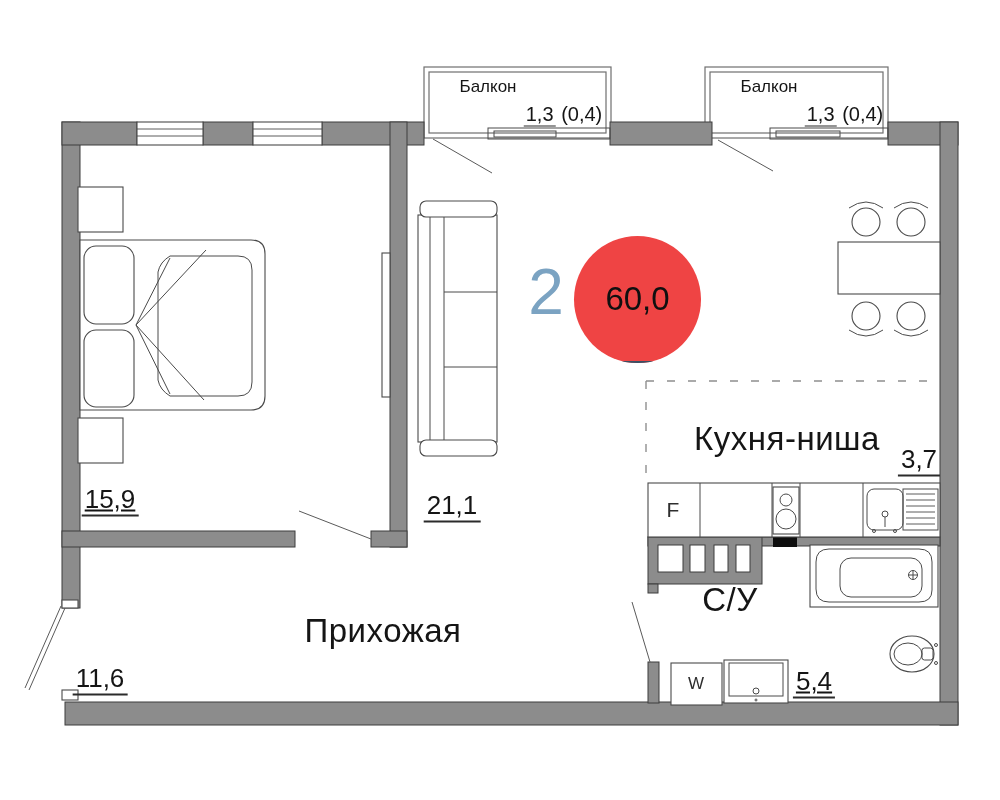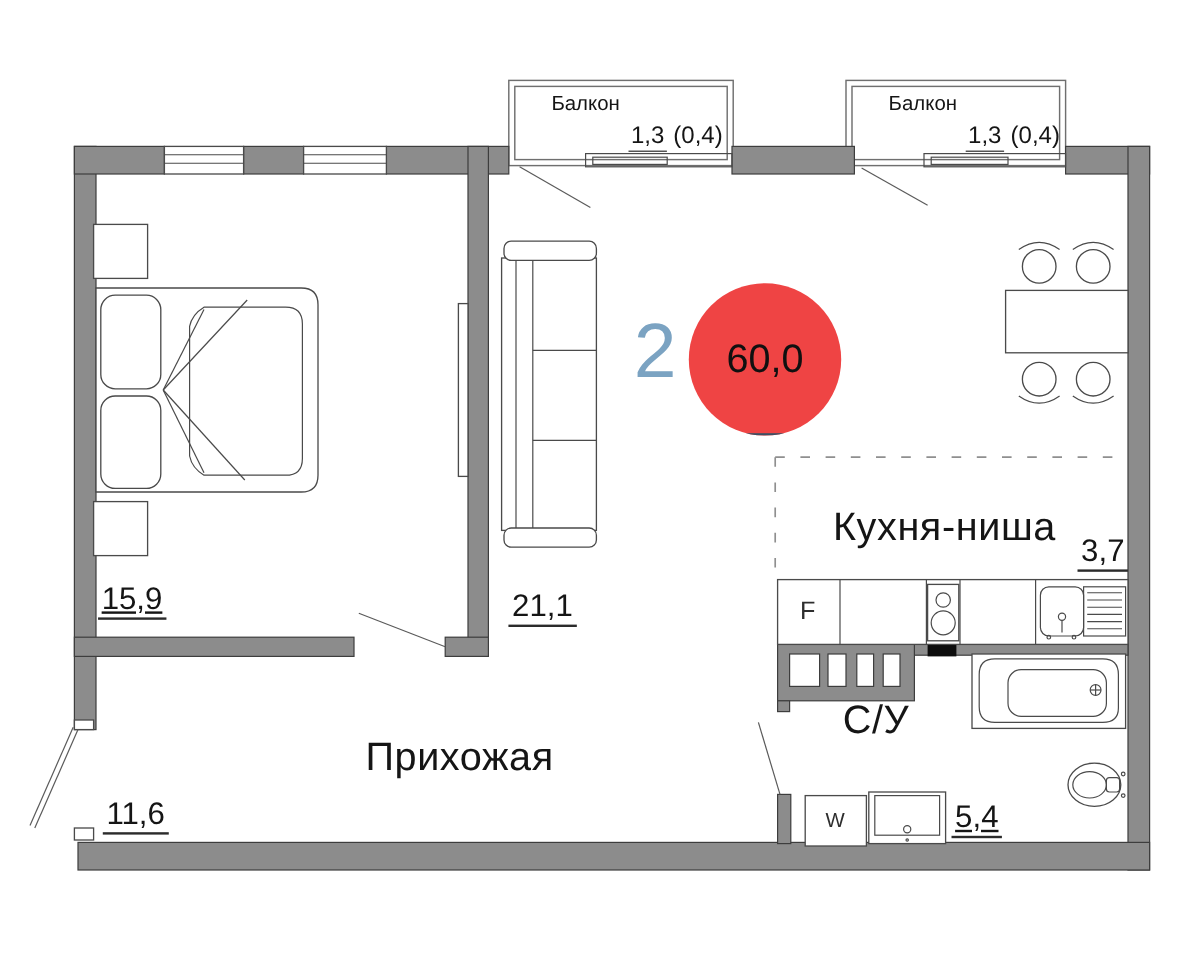--- a/index.html
+++ b/index.html
@@ -205,21 +205,21 @@
 
   <div class="lbl room-label" style="left:787px;top:425px;margin-top:14px;">Кухня-ниша</div>
   <div class="lbl room-label" style="left:347px;top:631px;margin-left:36px;">Прихожая</div>
   <div class="lbl room-label" style="left:730px;top:600px;">С/У</div>
   <div class="lbl balcony-label" style="left:488px;top:87px;">Балкон</div>
   <div class="lbl balcony-label" style="left:769px;top:87px;">Балкон</div>
 
   <div class="lbl area-num" style="left:110px;top:499px;text-decoration:underline;"><span class="u">15,9</span></div>
   <div class="lbl area-num" style="left:452px;top:505px;"><span class="u">21,1</span></div>
   <div class="lbl area-num" style="left:919px;top:459px;"><span class="u">3,7</span></div>
-  <div class="lbl area-num" style="left:113px;top:678px;"><span class="u">11,6</span></div>
+  <div class="lbl area-num" style="left:100px;top:678px;"><span class="u">11,6</span></div>
   <div class="lbl area-num" style="left:814px;top:681px;text-decoration:underline;"><span class="u">5,4</span></div>
   <div class="lbl balcony-area" style="left:563px;top:114px;"><span class="u">1,3</span>&nbsp;<span>(0,4)</span></div>
   <div class="lbl balcony-area" style="left:844px;top:114px;"><span class="u">1,3</span>&nbsp;<span>(0,4)</span></div>
 
   <div class="appl" style="left:673px;top:510px;font-size:21px;">F</div>
   <div class="appl" style="left:696px;top:684px;font-size:17px;">W</div>
 
   <div class="rooms-count" style="left: 546px; top: 292px; color: rgb(123, 163, 194);">2</div>
   <div class="badge" style="background-color: #ef4444; justify-content: space-between;">
     <div class="row">60,0</div>

